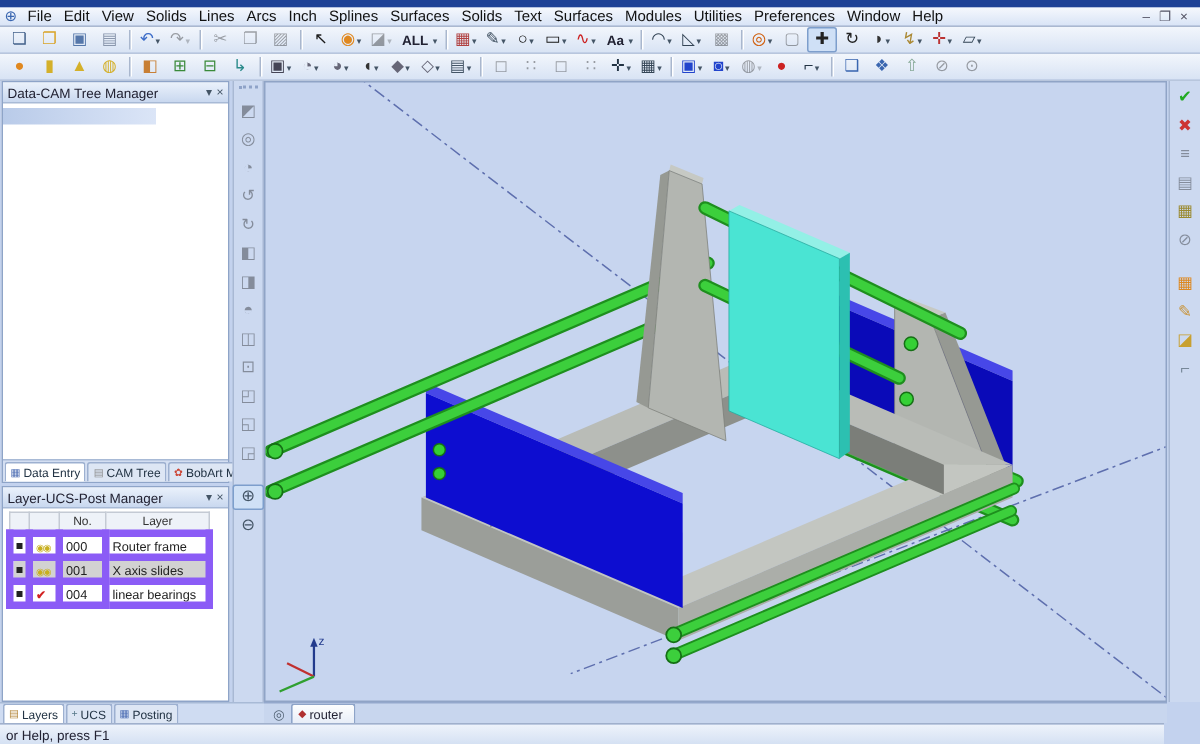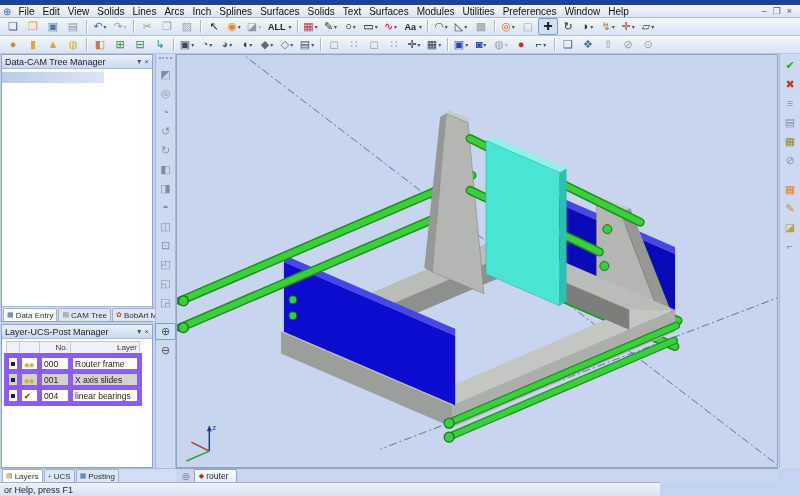--- a/index.html
+++ b/index.html
@@ -39,21 +39,21 @@
   .sel-row{margin:3px 0 0 0;height:11px;width:102px;background:linear-gradient(90deg,#b9cbe9,#dbe5f7)}
   .ptabs{position:absolute;bottom:0;left:0;right:0;height:14px;background:#d4dff2;border-top:1px solid #a8bad6;
          display:flex;align-items:flex-end;padding-left:1px}
   .ptab{height:12px;display:inline-flex;align-items:center;padding:0 3px;background:#dde6f4;
         border:1px solid #9db0d0;border-bottom:none;border-radius:2px 2px 0 0;margin-right:1px;
         font-size:8px;color:#234;white-space:nowrap;cursor:default}
   .ptab.active{background:#fff}
   .ticon{font-size:7px;margin-right:2px}
   
   #layertable{border-collapse:collapse;margin:2px 0 0 2px;font-size:8.5px;color:#222;table-layout:fixed}
-  #layertable th{font-weight:normal;text-align:right;background:#eef2f8;border:1px solid #c4cad4;
+  #layertable th{font-weight:normal;text-align:center;background:#eef2f8;border:1px solid #c4cad4;
                  height:11px;padding:0 2px;font-size:8px;color:#333}
   #layertable td{border:5px solid #8b5cf6;height:11px;padding:0 2px;background:#fff;white-space:nowrap;overflow:hidden}
   #layertable tr.sel td{background:#d2d2d2}
   .sq{width:4px;height:4px;background:#222;margin:0 auto}
   .mark-bulbs{color:#c8b020;font-size:6.5px;letter-spacing:-1px}
   .mark-check{color:#d22222;font-size:8px;font-weight:bold}
   
   .vtb{position:absolute;top:54px;width:21px;height:414px;background:#ccd9f0;box-sizing:border-box;
        display:flex;flex-direction:column;align-items:center;padding-top:2px}
   #vtbL{left:155px;border-right:1px solid #a8b8d4;border-left:1px solid #a8b8d4}
@@ -68,21 +68,21 @@
   #ltabs{position:absolute;left:0;top:468px;width:176px;height:14px;background:#cfdcf2;
          border-top:1px solid #a8bad6;display:flex;align-items:flex-end;padding-left:2px;box-sizing:border-box}
   #routerstrip{position:absolute;left:176px;top:468px;width:602px;height:14px;background:#c8d6ee;
          border-top:1px solid #94a8cc;display:flex;align-items:flex-end;box-sizing:border-box}
   #navdot{font-size:9px;color:#567;margin:0 4px 1px 6px}
   .doctab{height:12px;display:inline-flex;align-items:center;padding:0 8px 0 4px;
           background:linear-gradient(#fdfefe,#e8eef8);border:1px solid #8ea4c8;border-bottom:none;
           border-radius:2px 2px 0 0;font-size:8.5px;color:#223}
   .doctab .ticon{color:#b03030}
   
-  #statusbar{position:absolute;left:0;top:482px;width:660px;height:14px;box-sizing:border-box;
+  #statusbar{position:absolute;left:0;top:482px;width:776px;height:14px;box-sizing:border-box;
              background:linear-gradient(#eef3fb,#d5e1f3);border-top:1px solid #a0b0cc;
              display:flex;align-items:center;font-size:9px;color:#223}
   #sb-help{padding-left:4px}
   .sb-cell{border-left:1px solid #a5b5cf;box-shadow:-1px 0 0 #fff;padding:0 8px;height:10px;
            display:flex;align-items:center;white-space:nowrap}
   #sb-right{margin-left:auto;display:flex;align-items:center}
   .swatch{width:16px;height:7px;background:var(--c-swatch);border:1px solid #667;display:inline-block}
   .lineglyph{width:16px;height:1px;background:#334;display:inline-block;margin-right:2px}
 </style>
 </head>

